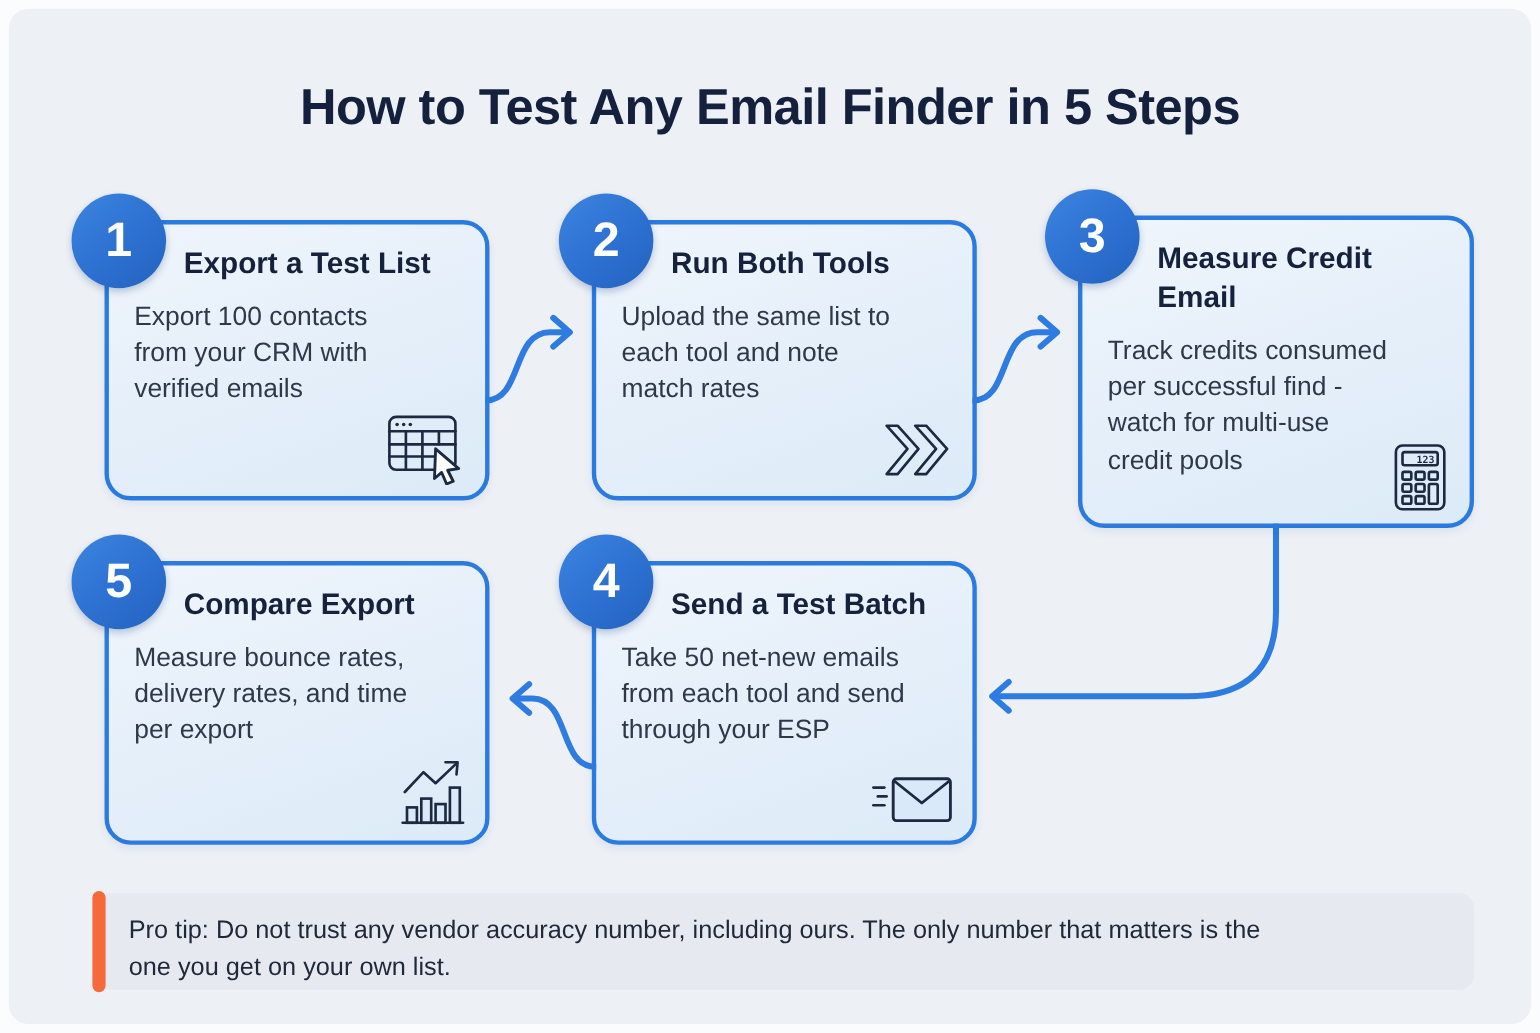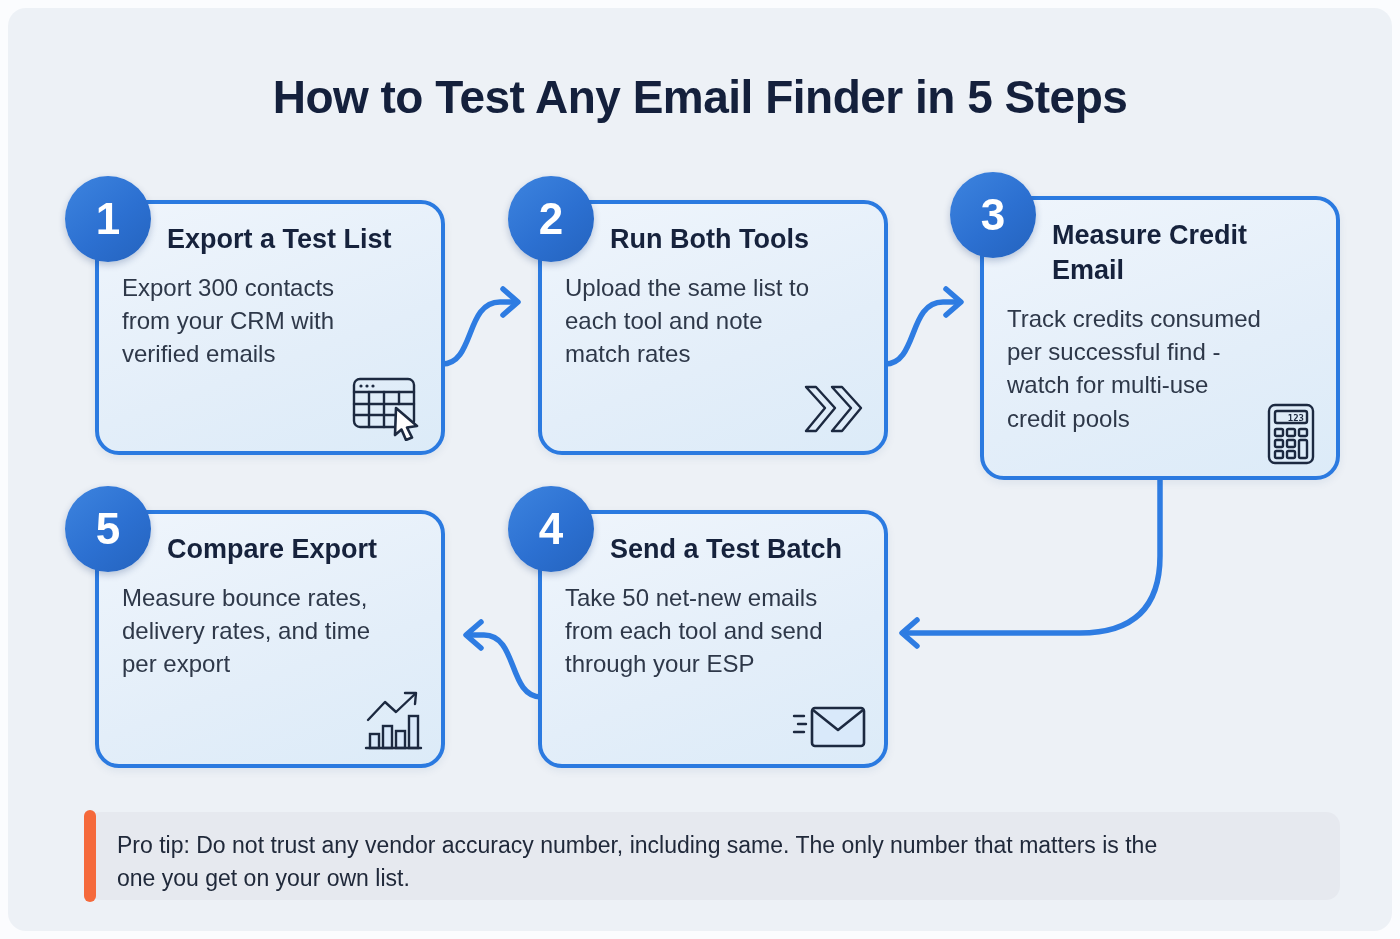--- a/index.html
+++ b/index.html
@@ -84,21 +84,21 @@
     </g>
     <g>
       <path d="M541,697 C508,697 518,635 484,635 L470,635"></path>
       <polyline points="481,622 466,635 481,648"></polyline>
     </g>
   </svg>
 
   <div class="card card-1">
     <div class="badge">1</div>
     <div class="card-title">Export a Test List</div>
-    <div class="card-body">Export 300 contacts
+    <div class="card-body">Export 100 contacts
 from your CRM with
 verified emails</div>
     <svg class="card-icon" width="74" height="66" viewBox="0 0 74 66">
       <rect class="icon-stroke" x="3" y="4" width="60" height="48" rx="6"></rect>
       <circle cx="10" cy="11" r="1.6" fill="#1c2940"></circle>
       <circle cx="16" cy="11" r="1.6" fill="#1c2940"></circle>
       <circle cx="22" cy="11" r="1.6" fill="#1c2940"></circle>
       <line class="icon-stroke" x1="3" y1="17" x2="63" y2="17"></line>
       <line class="icon-stroke" x1="3" y1="29" x2="63" y2="29"></line>
       <line class="icon-stroke" x1="3" y1="40" x2="44" y2="40"></line>
@@ -171,17 +171,17 @@
       <rect x="33" y="41" width="9" height="17" class="icon-fill-light" stroke="#1c2940" stroke-width="2.4"></rect>
       <rect x="46" y="26" width="9" height="32" class="icon-fill-light" stroke="#1c2940" stroke-width="2.4"></rect>
       <line class="icon-stroke" x1="3" y1="58" x2="58" y2="58"></line>
       <polyline class="icon-stroke" points="5,30 22,12 33,22 52,4"></polyline>
       <polyline class="icon-stroke" points="42,3 53,3 52,14"></polyline>
     </svg>
   </div>
 
   <div class="protip">
     <div class="protip-bar"></div>
-    <div class="protip-text">Pro tip: Do not trust any vendor accuracy number, including same. The only number that matters is the
+    <div class="protip-text">Pro tip: Do not trust any vendor accuracy number, including ours. The only number that matters is the
 one you get on your own list.</div>
   </div>
 
 </div>
 
 </body></html>

